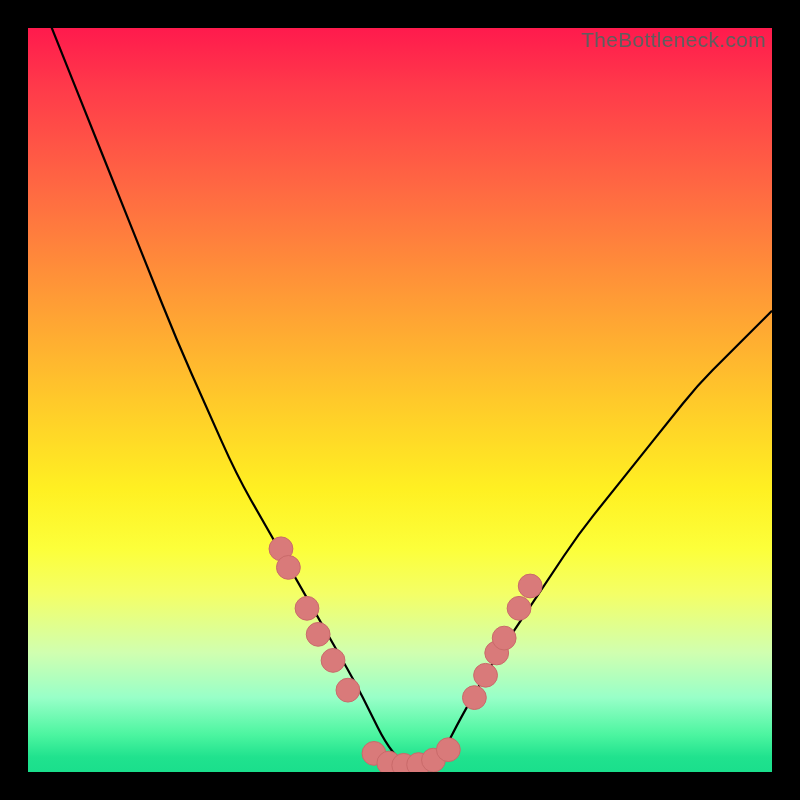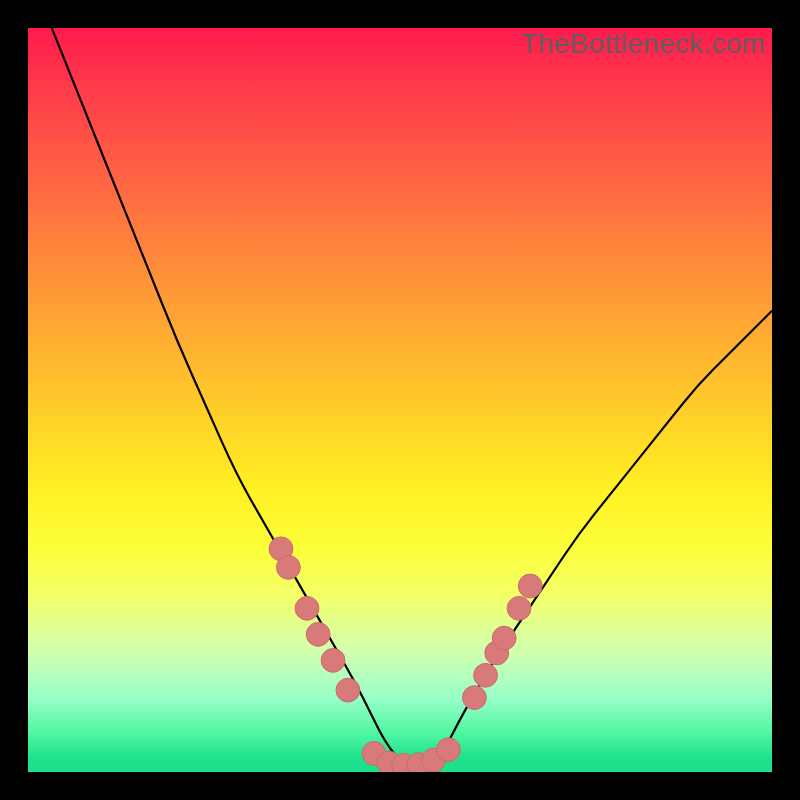--- a/index.html
+++ b/index.html
@@ -42,21 +42,21 @@
       #4cf5a0 95%,
       #20e28e 98%,
       #1adf8c 100%
     );
   }
   .watermark {
     position: absolute;
     top: 0;
     right: 6px;
     color: #5e5e5e;
-    font-size: 28px;
+    font-size: 21px;
     font-weight: 500;
     letter-spacing: 0.3px;
     user-select: none;
   }
   svg.chart {
     position: absolute;
     left: 0; top: 0;
     width: 744px;
     height: 744px;
     overflow: visible;

